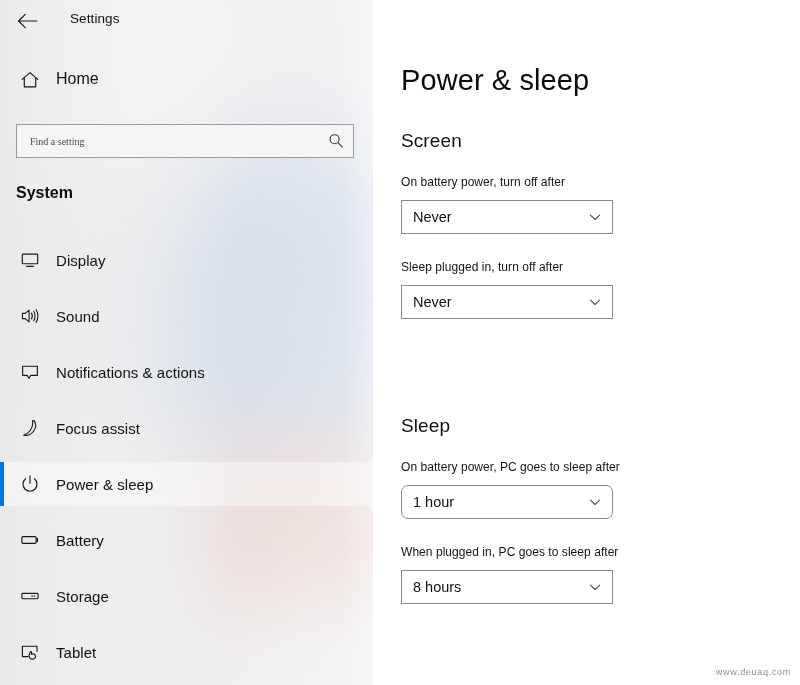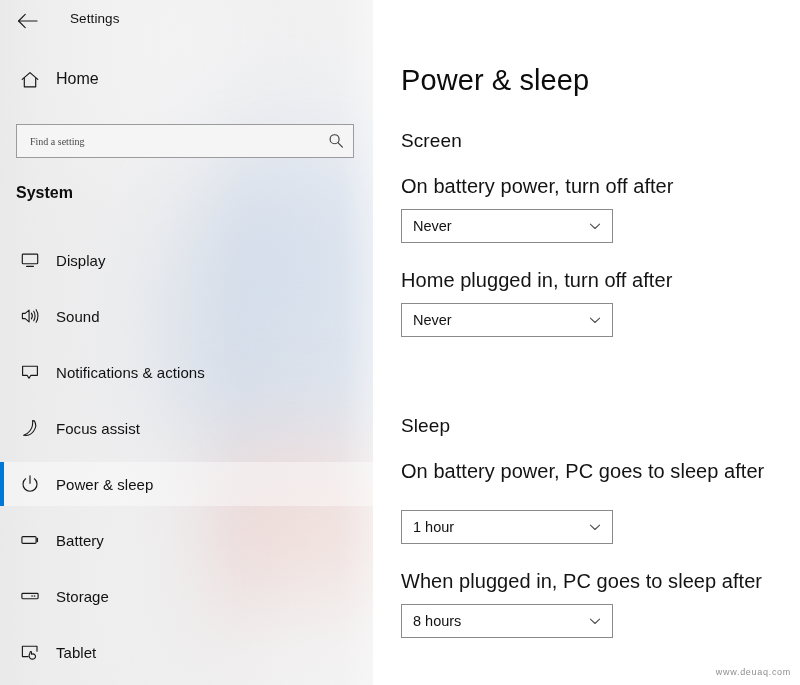--- a/index.html
+++ b/index.html
@@ -247,21 +247,21 @@
     position: absolute;
     left: 28px;
     width: 370px;
   }
   .section-heading {
     font-size: 19px;
     color: #111111;
     letter-spacing: 0.1px;
   }
   .field-label {
-    font-size: 20px;
+    font-size: 12px;
     color: #141414;
     letter-spacing: 0.05px;
   }
   .combo {
     position: relative;
     width: 212px;
     height: 34px;
     background: #ffffff;
     border: 1.6px solid #8a8a8a;
     display: flex;
@@ -444,38 +444,38 @@
           <span class="combo-value">Never</span>
           <span class="combo-chevron">
             <svg width="14" height="14" viewBox="0 0 14 14" fill="none" aria-hidden="true">
               <path d="M2.4 5.1 L7 9.5 L11.6 5.1" stroke="currentColor" stroke-width="1.05" stroke-linecap="round" stroke-linejoin="round"></path>
             </svg>
           </span>
         </div>
       </div>
 
       <div style="margin-top:26px;">
-        <div class="field-label">Home plugged in, turn off after</div>
+        <div class="field-label">Sleep plugged in, turn off after</div>
         <div class="combo" style="margin-top:11px;">
           <span class="combo-value">Never</span>
           <span class="combo-chevron">
             <svg width="14" height="14" viewBox="0 0 14 14" fill="none" aria-hidden="true">
               <path d="M2.4 5.1 L7 9.5 L11.6 5.1" stroke="currentColor" stroke-width="1.05" stroke-linecap="round" stroke-linejoin="round"></path>
             </svg>
           </span>
         </div>
       </div>
     </div>
 
     <div class="section" style="top:415px;">
       <div class="section-heading">Sleep</div>
 
       <div style="margin-top:23px;">
         <div class="field-label">On battery power, PC goes to sleep after</div>
-        <div class="combo" style="margin-top:27px;">
+        <div class="combo" style="margin-top:11px;border-radius:7px;">
           <span class="combo-value">1 hour</span>
           <span class="combo-chevron">
             <svg width="14" height="14" viewBox="0 0 14 14" fill="none" aria-hidden="true">
               <path d="M2.4 5.1 L7 9.5 L11.6 5.1" stroke="currentColor" stroke-width="1.05" stroke-linecap="round" stroke-linejoin="round"></path>
             </svg>
           </span>
         </div>
       </div>
 
       <div style="margin-top:26px;">

